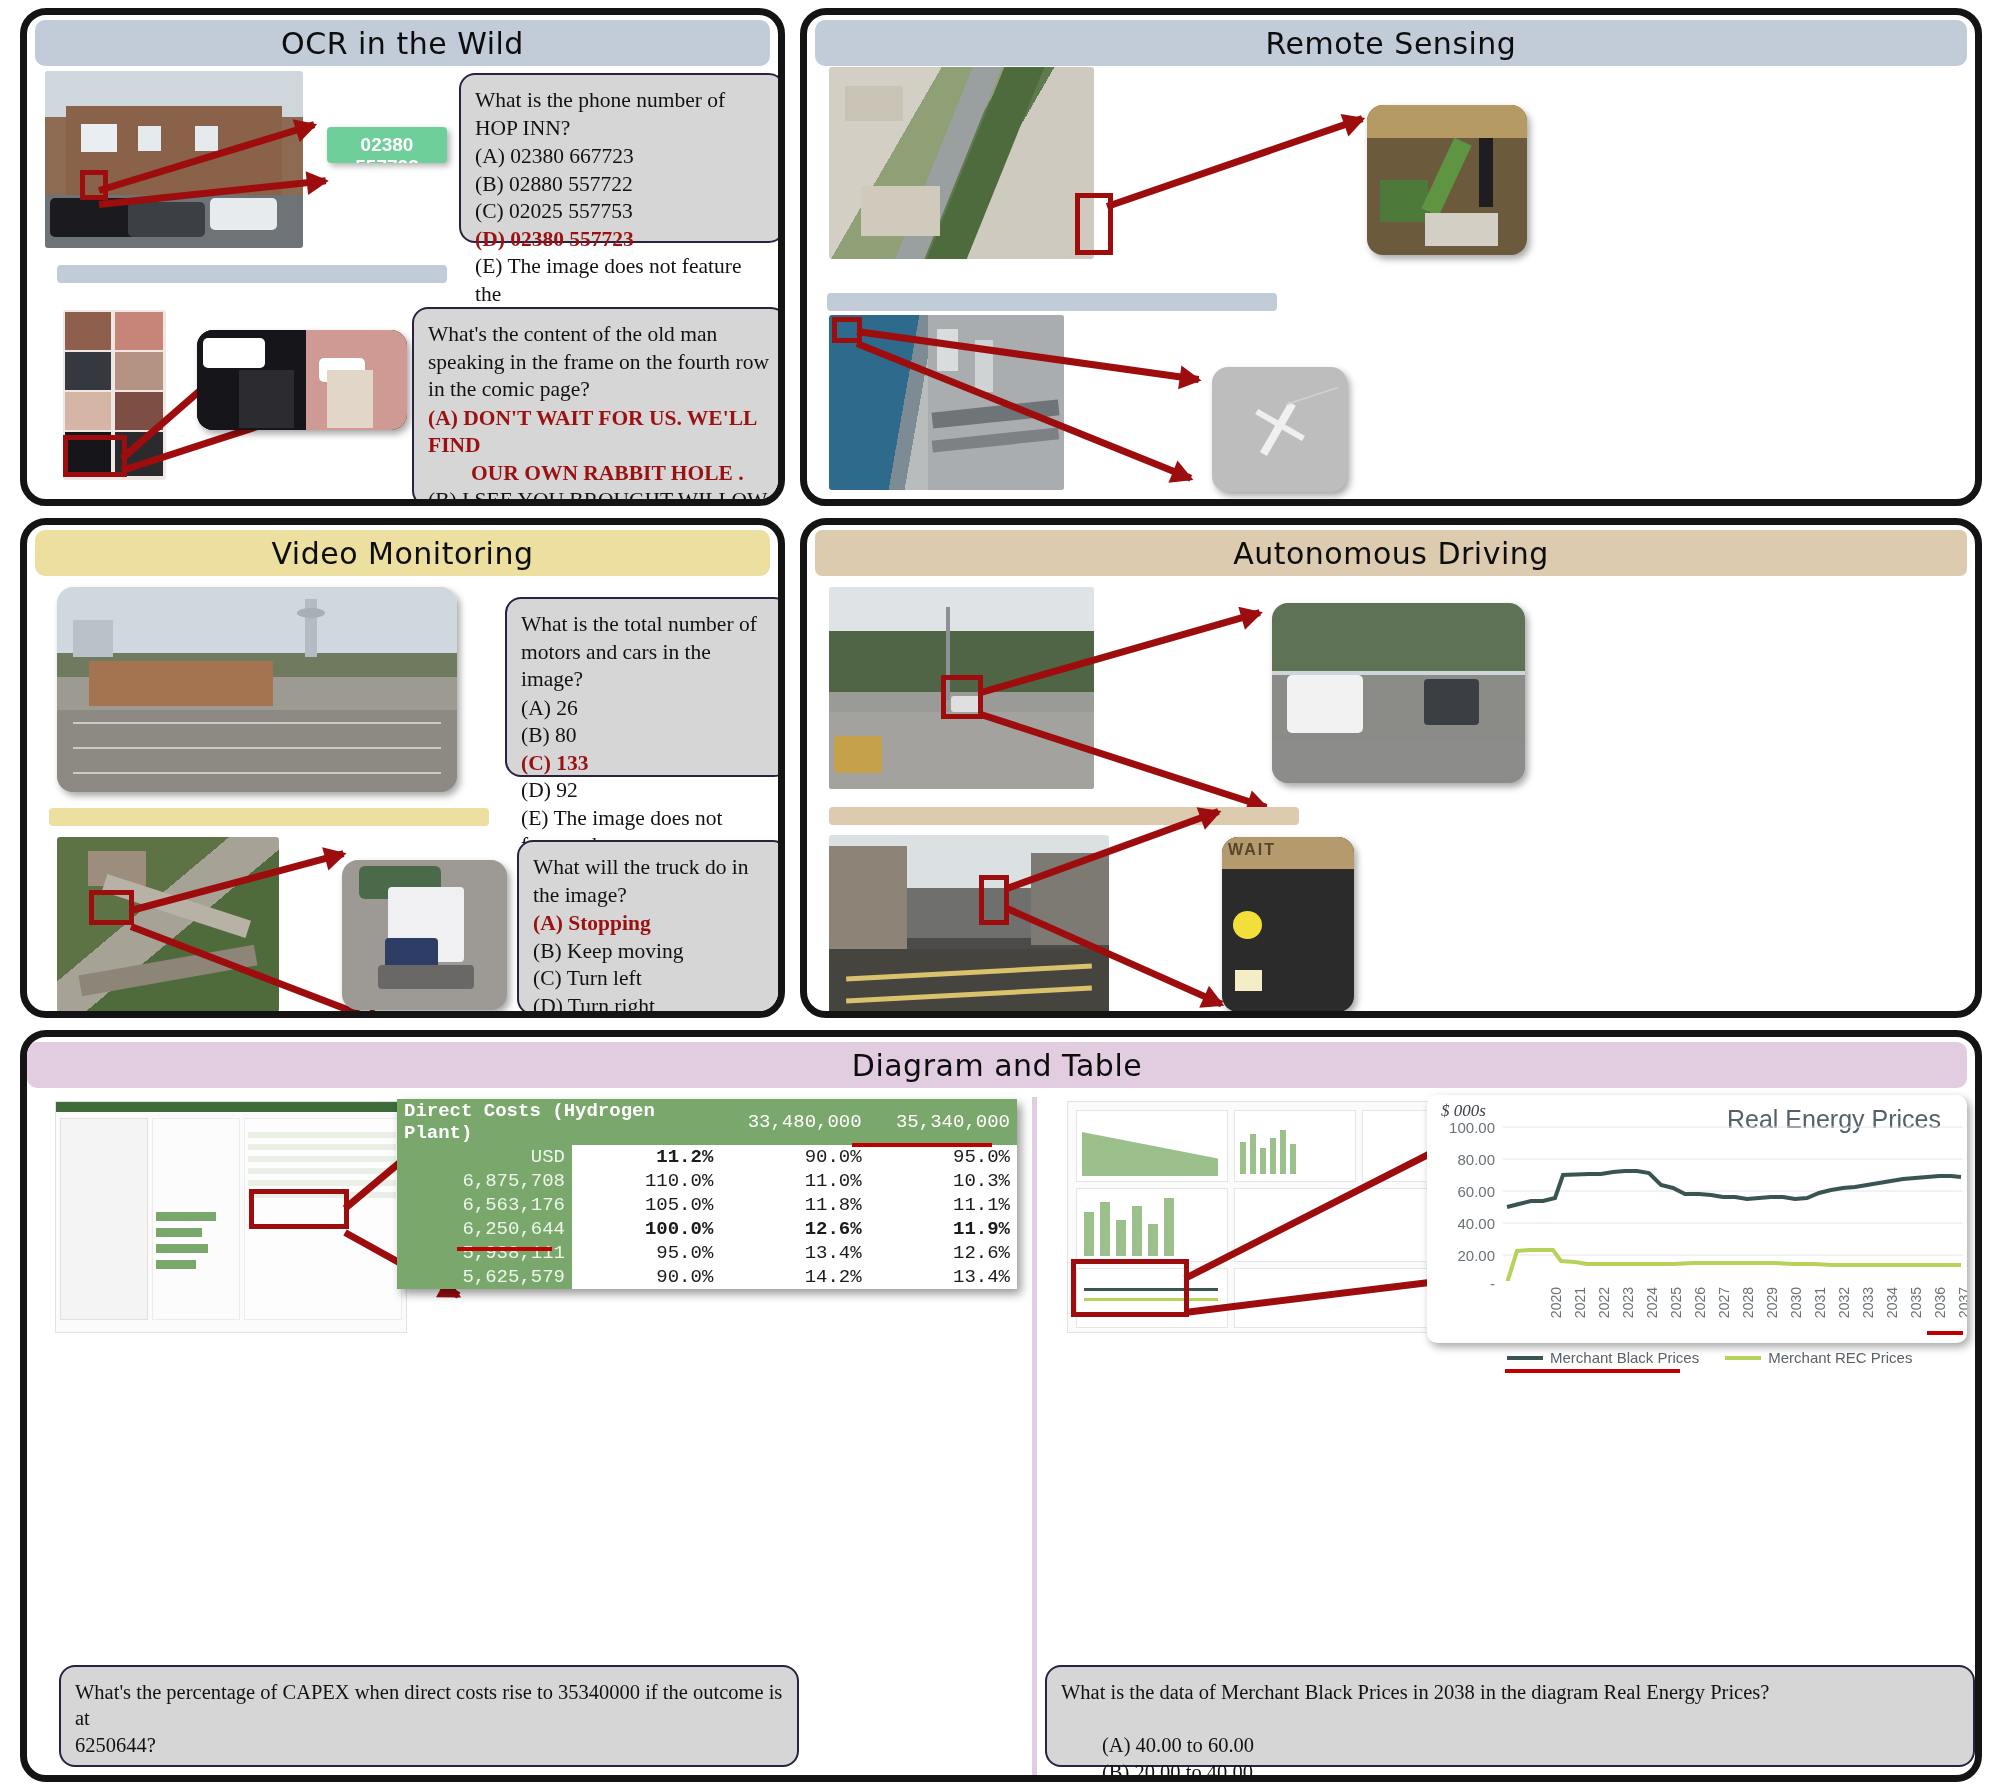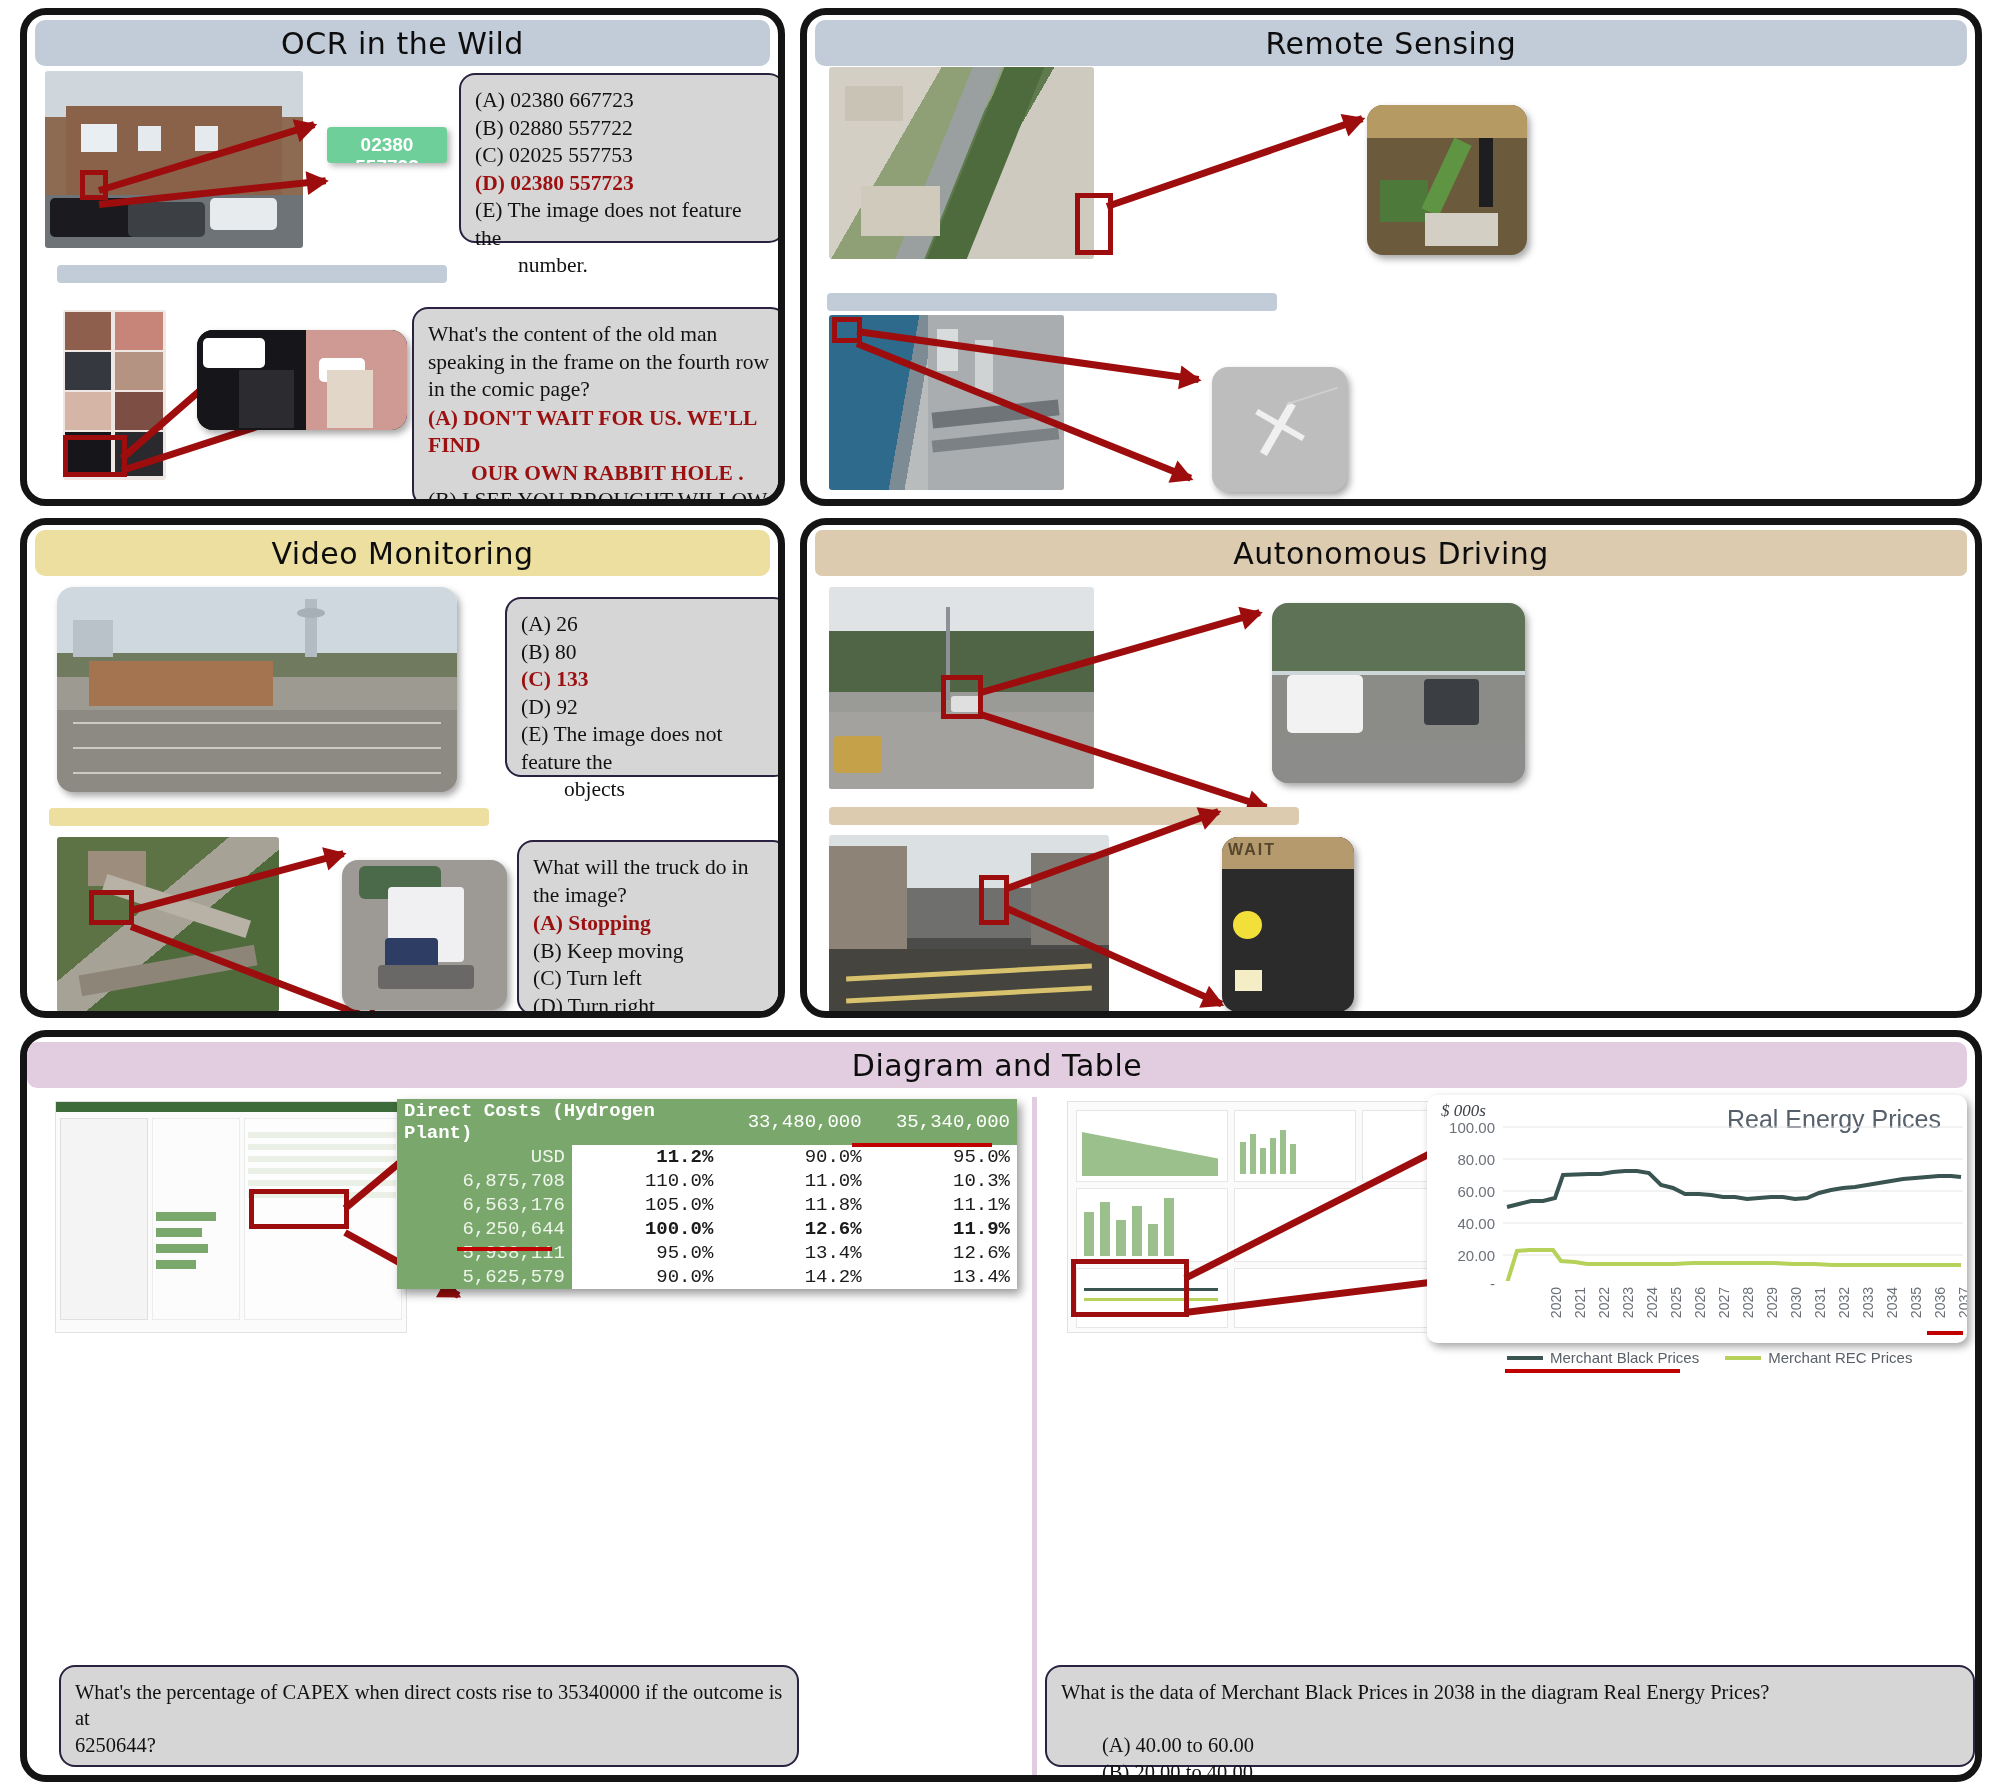--- a/index.html
+++ b/index.html
@@ -90,20 +90,21 @@
     </div>
     <div class="rbox" style="left:53px;top:155px;width:28px;height:30px;"></div>
     <div class="arrow" style="left:72px;top:172px;width:225px;transform:rotate(-17deg);"></div>
     <div class="arrow" style="left:72px;top:186px;width:228px;transform:rotate(-6deg);"></div>
 
     <div class="ph" style="left:300px;top:112px;width:120px;height:36px;background:#6fcf9b;border-radius:4px;box-shadow:3px 3px 6px rgba(0,0,0,.3);">
       <span style="position:absolute;left:0;right:0;top:7px;text-align:center;font-family:'Liberation Sans',sans-serif;font-weight:bold;font-size:19px;color:#fff;">02380 557723</span>
     </div>
 
     <div class="qa" style="left:432px;top:58px;width:326px;height:170px;">
+      <span class="q">What is the phone number of HOP INN?</span>
       <span class="opt"><span>(A)</span> <span>02380 667723</span></span>
       <span class="opt"><span>(B)</span> <span>02880 557722</span></span>
       <span class="opt"><span>(C)</span> <span>02025 557753</span></span>
       <span class="opt ans"><span>(D)</span> <span>02380 557723</span></span>
       <span class="opt"><span>(E)</span> <span>The image does not feature the</span></span>
       <span class="cont">number.</span>
     </div>
 
     <div class="divider ocr" style="position:absolute;left:30px;top:250px;width:390px;"></div>
 
@@ -194,20 +195,21 @@
       <div style="position:absolute;left:62%;top:6%;width:3%;height:28%;background:#b3bcc3;"></div>
       <div style="position:absolute;left:60%;top:10%;width:7%;height:5%;background:#a7b0b7;border-radius:50%;"></div>
       <div style="position:absolute;left:8%;top:36%;width:46%;height:22%;background:#a4734f;"></div>
       <div style="position:absolute;left:0;top:60%;width:100%;height:40%;background:#8d8a84;"></div>
       <div style="position:absolute;left:4%;top:66%;width:92%;height:2px;background:#cdcac4;"></div>
       <div style="position:absolute;left:4%;top:78%;width:92%;height:2px;background:#cdcac4;"></div>
       <div style="position:absolute;left:4%;top:90%;width:92%;height:2px;background:#cdcac4;"></div>
     </div>
 
     <div class="qa" style="left:478px;top:72px;width:285px;height:180px;">
+      <span class="q">What is the total number of motors and cars in the image?</span>
       <span class="opt"><span>(A)</span> <span>26</span></span>
       <span class="opt"><span>(B)</span> <span>80</span></span>
       <span class="opt ans"><span>(C)</span> <span>133</span></span>
       <span class="opt"><span>(D)</span> <span>92</span></span>
       <span class="opt"><span>(E)</span> <span>The image does not feature the</span></span>
       <span class="cont">objects</span>
     </div>
 
     <div class="divider vm" style="position:absolute;left:22px;top:283px;width:440px;"></div>
 

